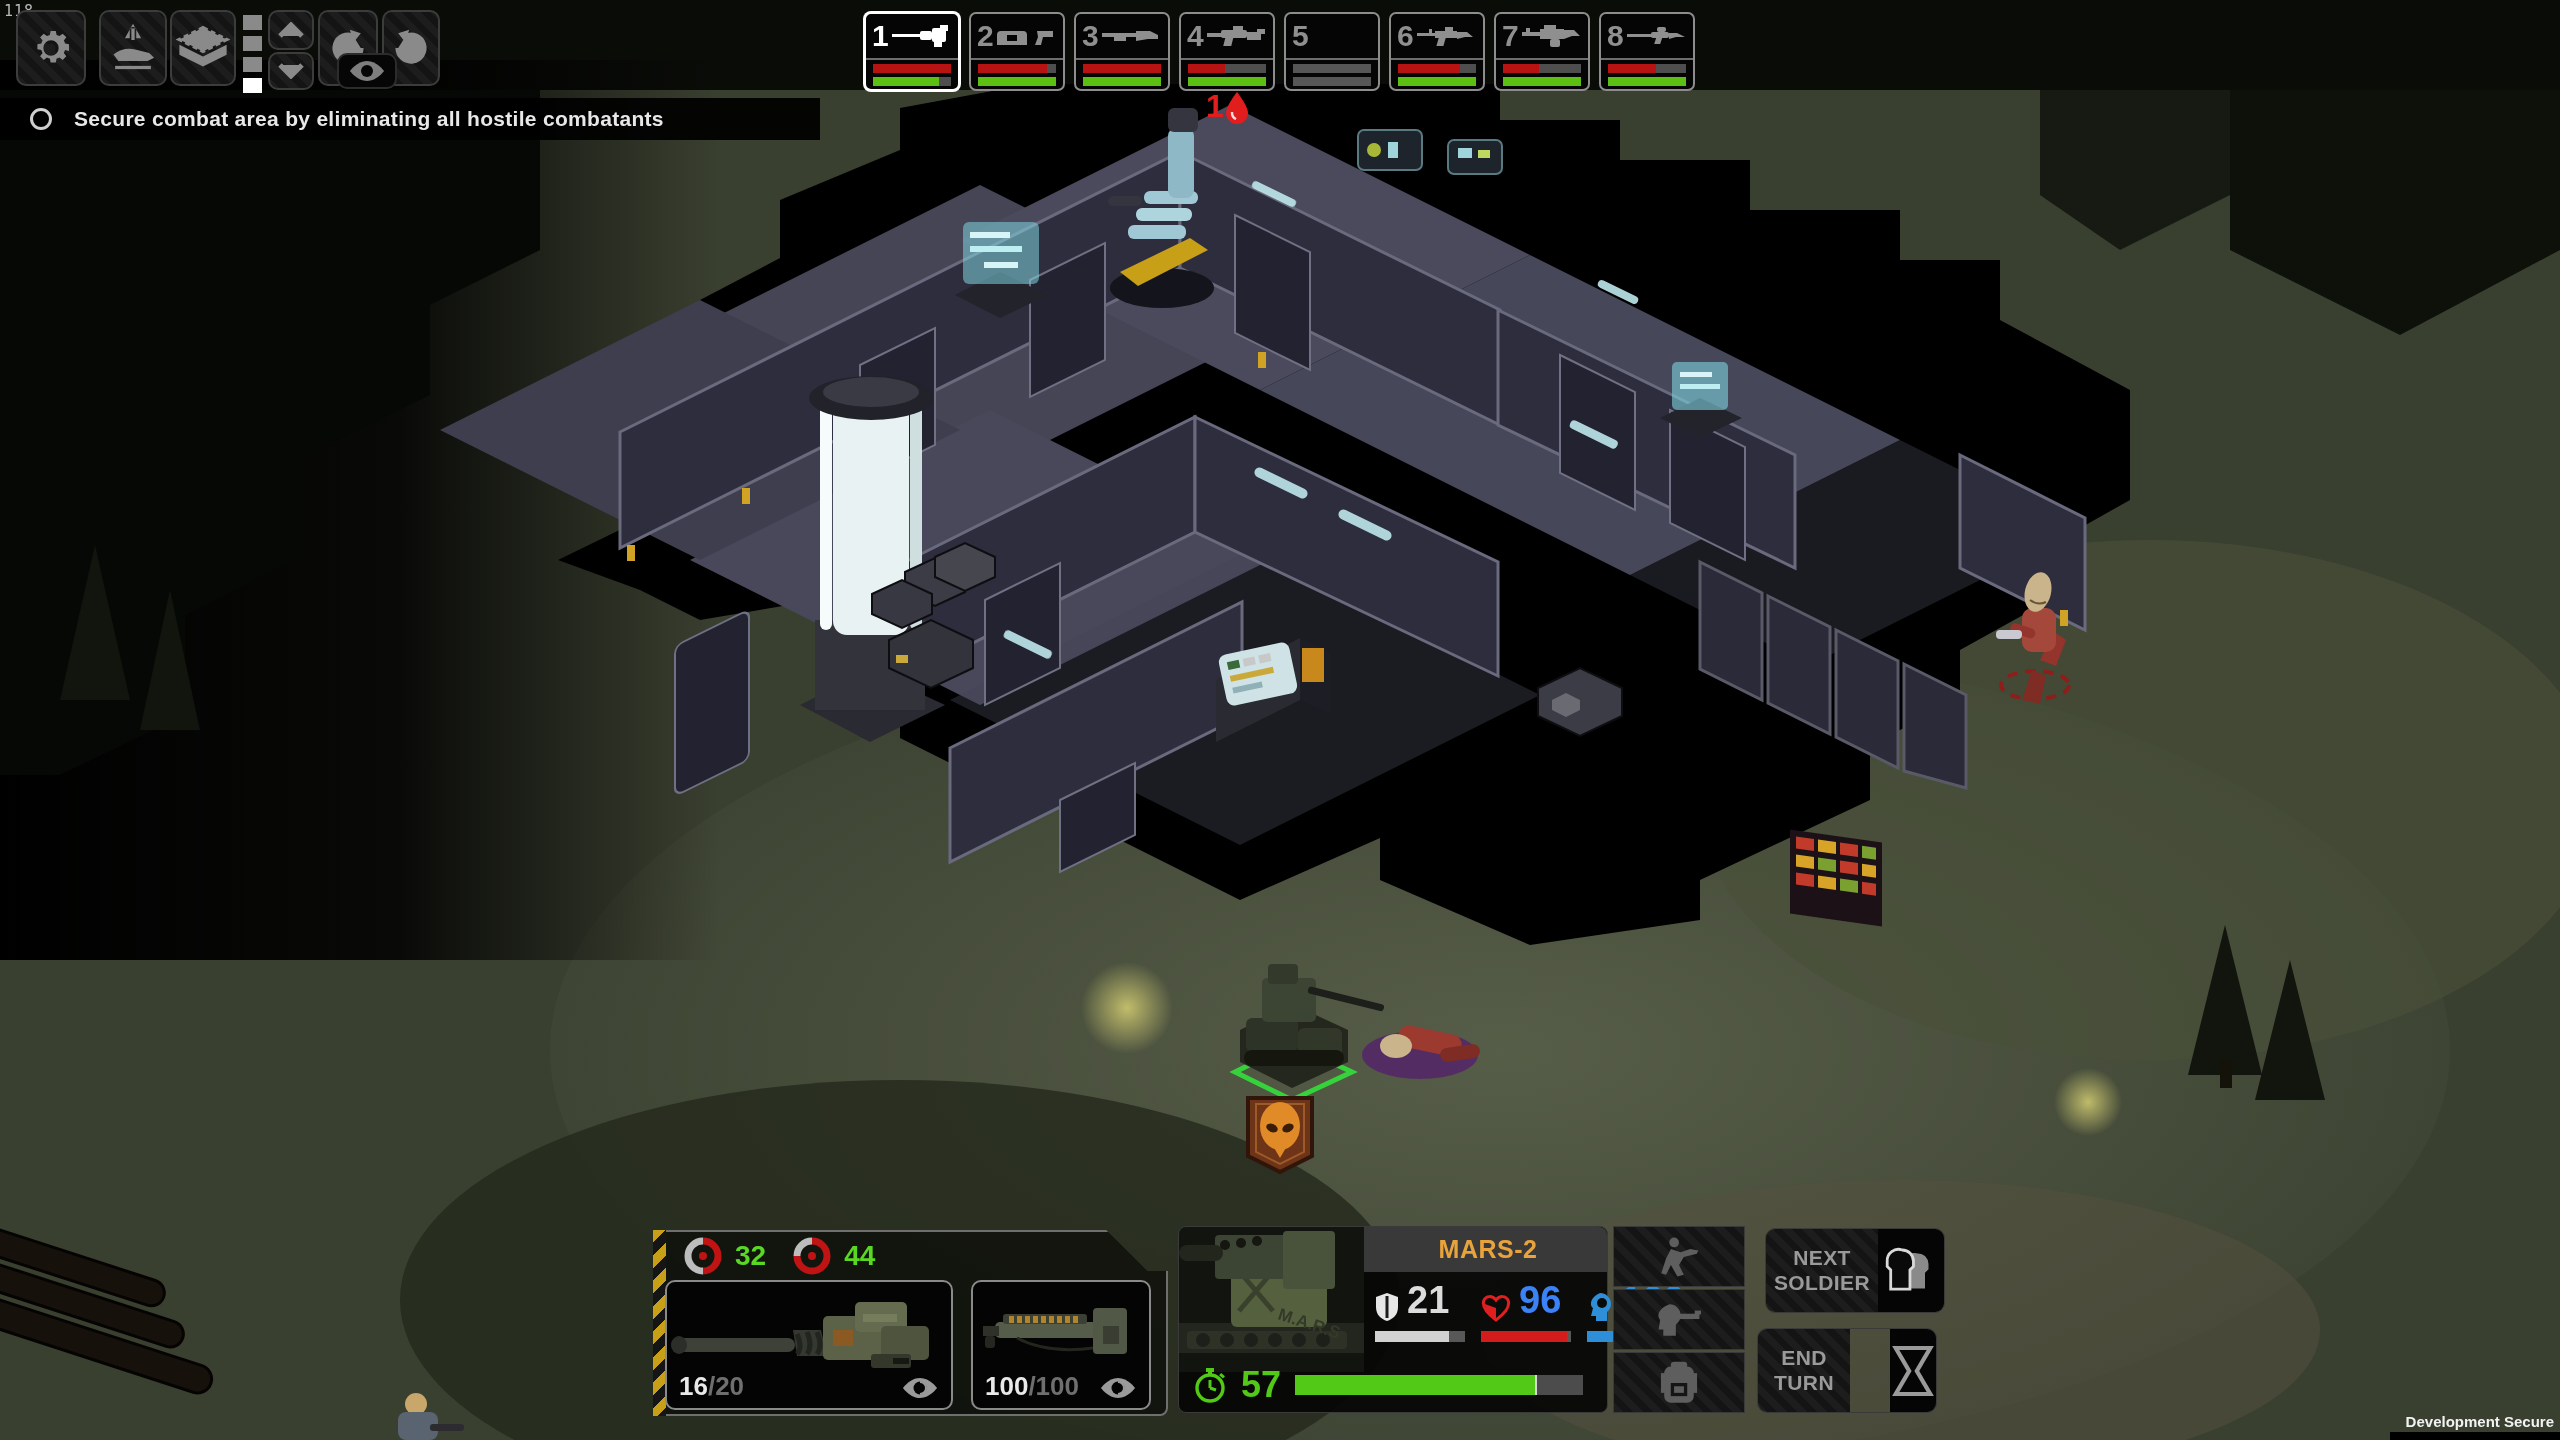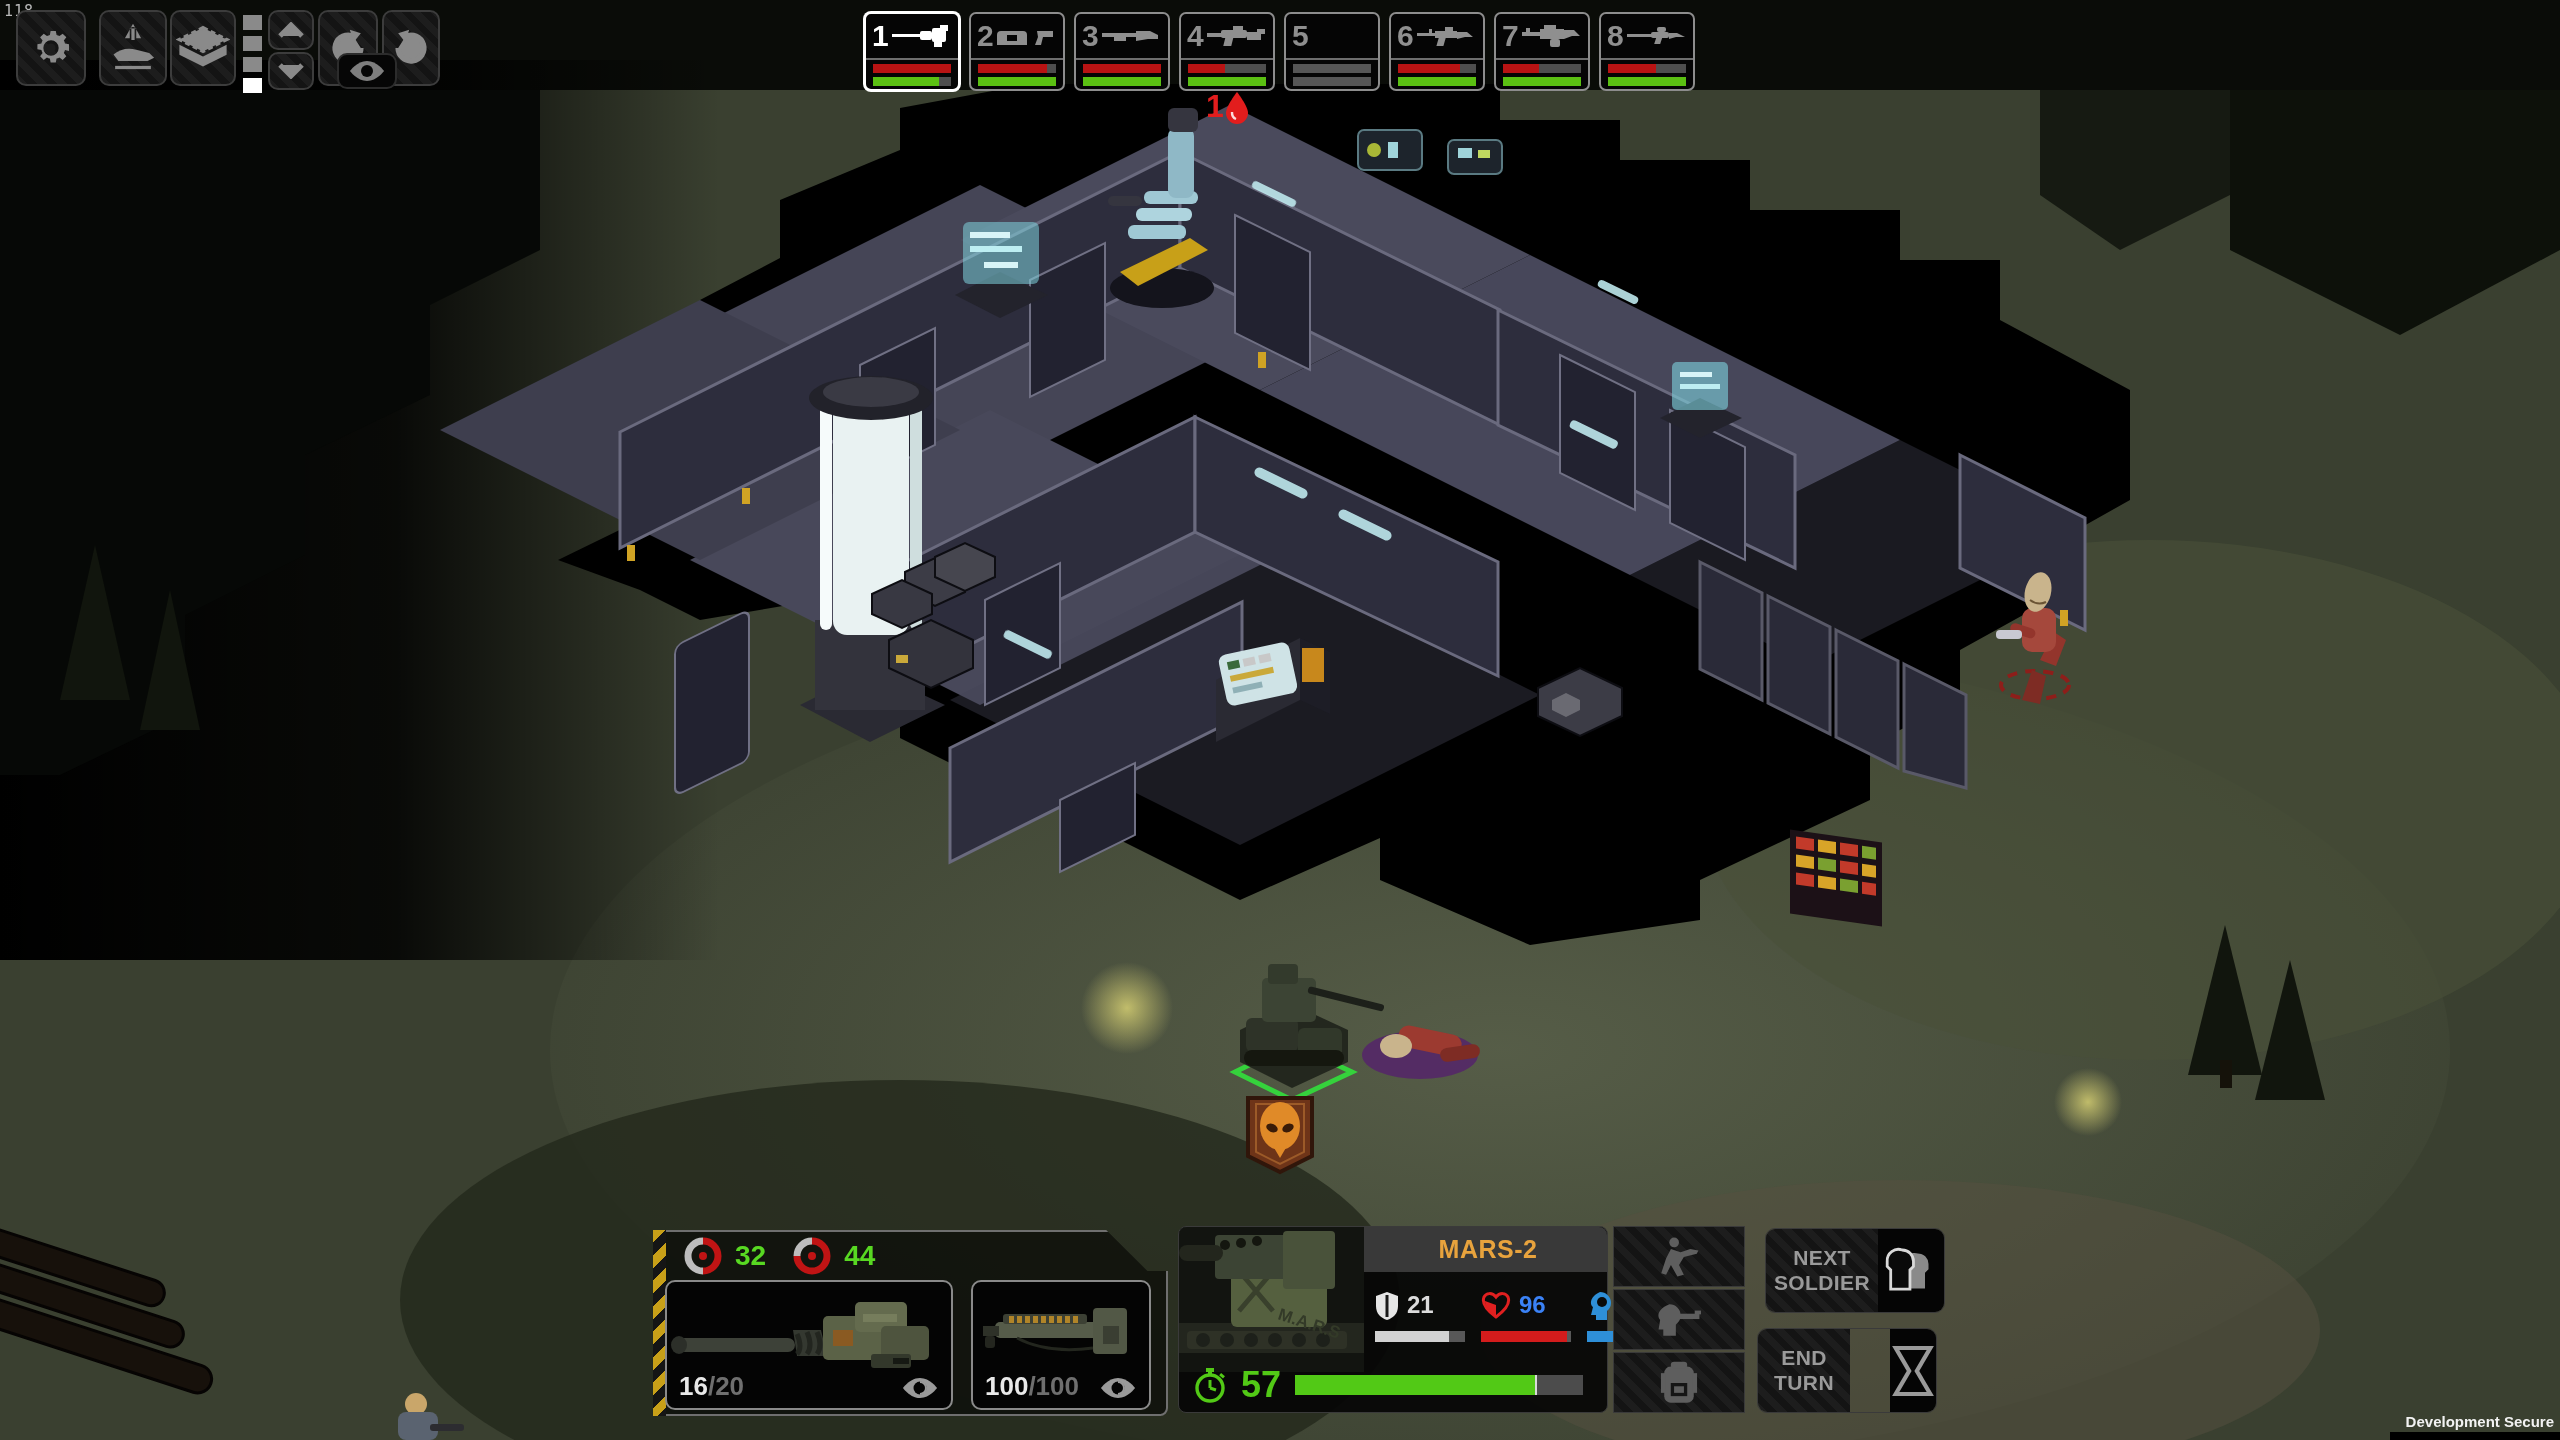--- a/index.html
+++ b/index.html
@@ -66,21 +66,21 @@
   .wcard .eye { position:absolute; right:10px; bottom:8px; }
 
   
   #unit { position:absolute; left:1178px; top:1226px; width:430px; height:187px; background:rgba(5,5,5,.92);
           border:1px solid #3a3a3a; border-radius:8px; }
   #unit-head { position:absolute; left:0; top:0; right:0; height:45px; background:rgba(62,62,62,.92);
                border-radius:8px 8px 0 0; }
   #unit-name { position:absolute; left:190px; right:0; top:0; height:45px; display:flex; align-items:center;
                justify-content:center; color:#e8a33d; font-size:25px; font-weight:bold; letter-spacing:.5px; }
   #portrait { position:absolute; left:0; top:0; width:185px; height:145px; overflow:hidden; border-radius:8px 0 0 0; }
-  .stat { position:absolute; top:64px; display:flex; align-items:flex-start; gap:8px; font-size:24px; font-weight:bold; }
+  .stat { position:absolute; top:52px; display:flex; align-items:flex-end; gap:8px; font-size:38px; font-weight:bold; }
   .statbar { position:absolute; top:104px; height:11px; background:#585858; }
   .statbar > i { display:block; height:100%; }
   #tu-row { position:absolute; left:14px; top:130px; right:14px; height:56px; display:flex; align-items:center; gap:14px; }
   #tu-val { color:#52c916; font-size:36px; font-weight:bold; }
   #tu-bar { flex:1; height:20px; background:#4c4c4c; margin-right:10px; }
   #tu-bar > i { display:block; height:100%; background:#52c916; border-right:2px solid #d9d9d9; }
 
   
   #stances { position:absolute; left:1613px; top:1226px; width:132px; height:187px; display:flex;
              flex-direction:column; gap:2px; }
@@ -405,20 +405,24 @@
         </svg>
     </div>
     <div class="tb" style="left:337px;top:53px;width:60px;height:36px;background:#060606;border-color:#2c2c2c;z-index:3;">
       <svg width="40" height="24" viewBox="0 0 40 24">
           <path stroke="none" fill="#7e7e7e" d="M20 2 C30 2 37 12 37 12 C37 12 30 22 20 22 C10 22 3 12 3 12 C3 12 10 2 20 2z"></path>
           <circle cx="20" cy="12" r="6" fill="#060606" stroke="none"></circle>
         </svg>
     </div>
   </div>
 
+  <div id="objective">
+    <div class="circ"></div>
+    <div class="txt">Secure combat area by eliminating all hostile combatants</div>
+  </div>
 
   <div id="squad">
 
     <div class="slot selected">
       <div class="slot-top">
           <span class="slot-num">1</span>
         <span class="slot-wpn">
             <svg width="62" height="26" viewBox="0 0 62 26">
               <rect x="2" y="11" width="30" height="3"></rect>
               <rect x="30" y="8" width="12" height="9" rx="2"></rect>

